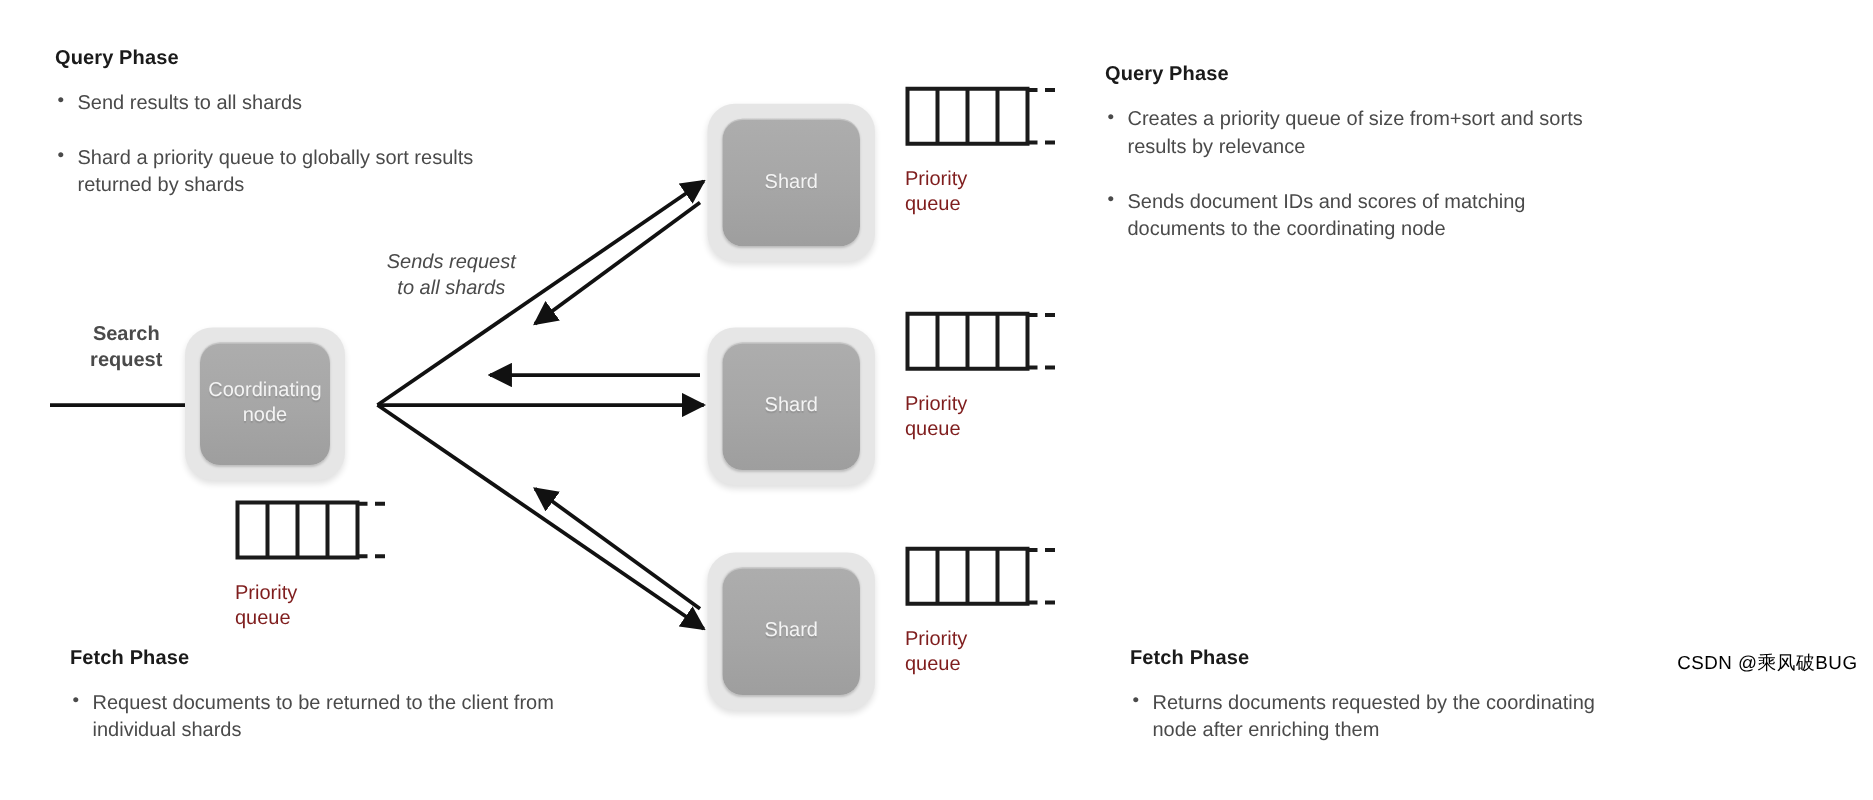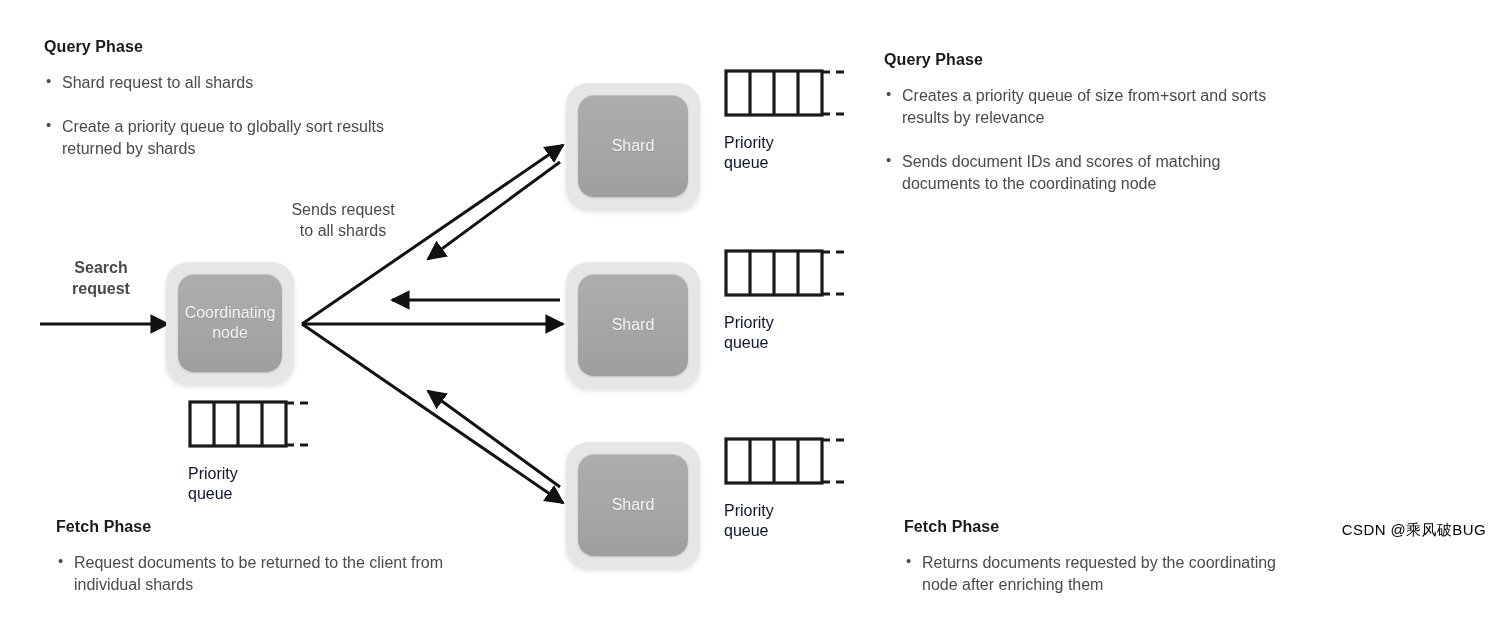--- a/index.html
+++ b/index.html
@@ -82,21 +82,21 @@
     line-height: 1.25;
     text-shadow: 0 1px 1px rgba(0,0,0,0.12);
   }
 
   
   .pqueue { position: absolute; }
   .pqueue .qlabel {
     margin-top: 9px;
     font-size: 16px;
     line-height: 1.25;
-    color: #0f172a;
+    color: #7f1d1d;
     text-align: left;
   }
 
   
   .diag-label {
     position: absolute;
     font-size: 16px;
     line-height: 1.3;
     color: #4a4a4a;
     text-align: center;
@@ -134,22 +134,22 @@
     <line x1="302" y1="324" x2="563" y2="503" stroke="#111111" stroke-width="3" marker-end="url(#ah)"></line>
 
     <line x1="560" y1="162" x2="428" y2="259" stroke="#111111" stroke-width="3" marker-end="url(#ah)"></line>
     <line x1="560" y1="300" x2="392" y2="300" stroke="#111111" stroke-width="3" marker-end="url(#ah)"></line>
     <line x1="560" y1="487" x2="428" y2="391" stroke="#111111" stroke-width="3" marker-end="url(#ah)"></line>
   </svg>
 
   <div class="textblock" style="left:44px; top:38px; width:380px;">
     <div class="phase-title">Query Phase</div>
     <ul class="bullet-list">
-      <li>Shard request to all shards</li>
-      <li>Create a priority queue to globally sort results returned by shards</li>
+      <li>Send results to all shards</li>
+      <li>Shard a priority queue to globally sort results returned by shards</li>
     </ul>
   </div>
 
   <div class="textblock" style="left:56px; top:518px; width:410px;">
     <div class="phase-title">Fetch Phase</div>
     <ul class="bullet-list">
       <li>Request documents to be returned to the client from individual shards</li>
     </ul>
   </div>
 
@@ -163,23 +163,23 @@
 
   <div class="textblock" style="left:904px; top:518px; width:400px;">
     <div class="phase-title">Fetch Phase</div>
     <ul class="bullet-list">
       <li>Returns documents requested by the coordinating node after enriching them</li>
     </ul>
   </div>
 
   <div class="diag-label" style="left:55px; top:258px; width:92px;font-weight:bold;">Search<br>request</div>
 
-  <div class="diag-label" style="left:273px; top:200px; width:140px;">Sends request<br>to all shards</div>
-
-  <div class="node" style="left:166px; top:262px; width:128px; height:122px;">
+  <div class="diag-label" style="left:291px; top:200px; width:140px;font-style:italic;">Sends request<br>to all shards</div>
+
+  <div class="node" style="left:148px; top:262px; width:128px; height:122px;">
     <div class="node-inner">Coordinating<br>node</div>
   </div>
 
   <div class="node" style="left:566px; top:83px; width:134px; height:126px;">
     <div class="node-inner">Shard</div>
   </div>
 
   <div class="node" style="left:566px; top:262px; width:134px; height:126px;">
     <div class="node-inner">Shard</div>
   </div>

